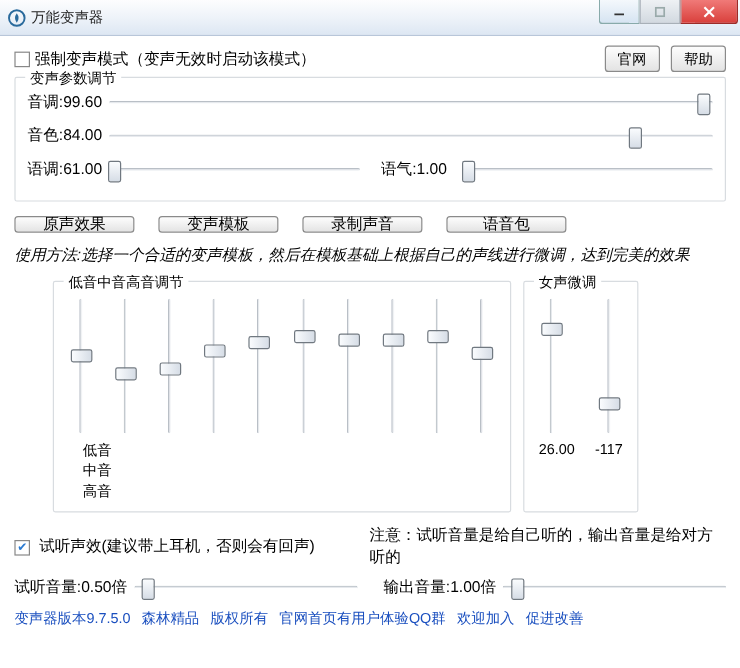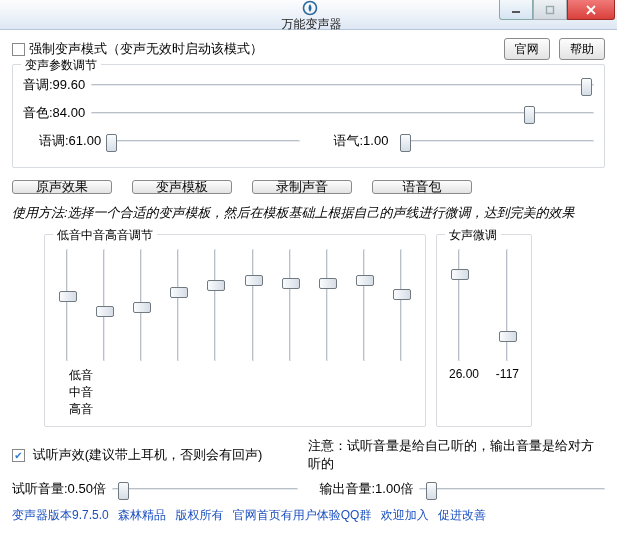--- a/index.html
+++ b/index.html
@@ -1,18 +1,18 @@
 <!DOCTYPE html>
 <html><head>
 <meta charset="utf-8">
 <style>
 * { box-sizing: border-box; margin: 0; padding: 0; font-family: "Microsoft YaHei", SimSun, Arial, sans-serif; }
 body { background: #fff; width: 617px; height: 557px; overflow: hidden; font-size: 12px; color: #000; }
 
-.titlebar { height: 30px; background: linear-gradient(#fdfdfe,#eef3f9,#dde7f3); border-bottom: 1px solid #b8c6d9; display: flex; align-items: center; padding-left: 6px; position: relative; flex-direction: column; }
+.titlebar { height: 30px; background: linear-gradient(#fdfdfe,#eef3f9,#dde7f3); border-bottom: 1px solid #b8c6d9; display: flex; align-items: center; padding-left: 6px; position: relative; }
 .titlebar .icon { width: 16px; height: 16px; margin-right: 4px; }
 .titlebar .title { font-size: 12px; color: #222; }
 .winbtns { position: absolute; right: 2px; top: 0; display: flex; }
 .winbtn { width: 34px; height: 20px; border: 1px solid #8aa; border-top: none; background: linear-gradient(#f4f8fc,#d6e4f2); display: flex; align-items: center; justify-content: center; font-size: 10px; color: #333; }
 .winbtn.max { background: linear-gradient(#eef1f4,#d2d9e0); color:#888; border-color:#a8b0b8;}
 .winbtn.close { width: 48px; background: linear-gradient(#f07a78,#d9403c); color: #fff; border-color:#9c2b28; border-bottom-right-radius:3px;}
 .winbtn.min { border-bottom-left-radius:3px;}
 
 .content { padding: 8px 12px 6px 12px; }
 
@@ -24,21 +24,21 @@
 
 .group { border: 1px solid #d8dce0; border-radius: 2px; padding: 10px 10px 8px 10px; margin-top: 2px; position: relative; }
 .group-title { position: absolute; top: -8px; left: 8px; background: #fff; padding: 0 4px; font-size: 12px; }
 
 .hslider-row { display: flex; align-items: center; margin-bottom: 8px; }
 .hslider-row .plabel { width: 68px; font-size: 13px; }
 .hslider { height: 20px; position: relative; }
 .hslider .track { position:absolute; top:9px; left:0; right:0; height:3px; background:#e6e9ed; border-top:1px solid #b9bfc6; border-bottom:1px solid #fff; border-radius:2px;}
 .hslider .thumb { position:absolute; top:3px; width:11px; height:18px; background:linear-gradient(#fafcfe,#d6dde6); border:1px solid #707880; border-radius:2px;}
 .row-half { display:flex; gap:18px;}
-.row-half > div{flex:1;margin-left:16px;}
+.row-half > div{flex:1;}
 
 .actionbar { display:flex; gap:20px; margin:12px 0 10px 0; }
 .actionbar .btn { width:100px; height:14px; justify-content:center; font-size:13px;}
 
 .usage { font-size: 13px; margin-bottom: 10px; font-style: italic; }
 
 .mid { display:flex; gap:10px; }
 .eqgroup{flex:0 0 382px;margin-left:32px;}
 .nsgroup{flex:0 0 96px;}
 .fvgroup{flex:0 0 96px;}

